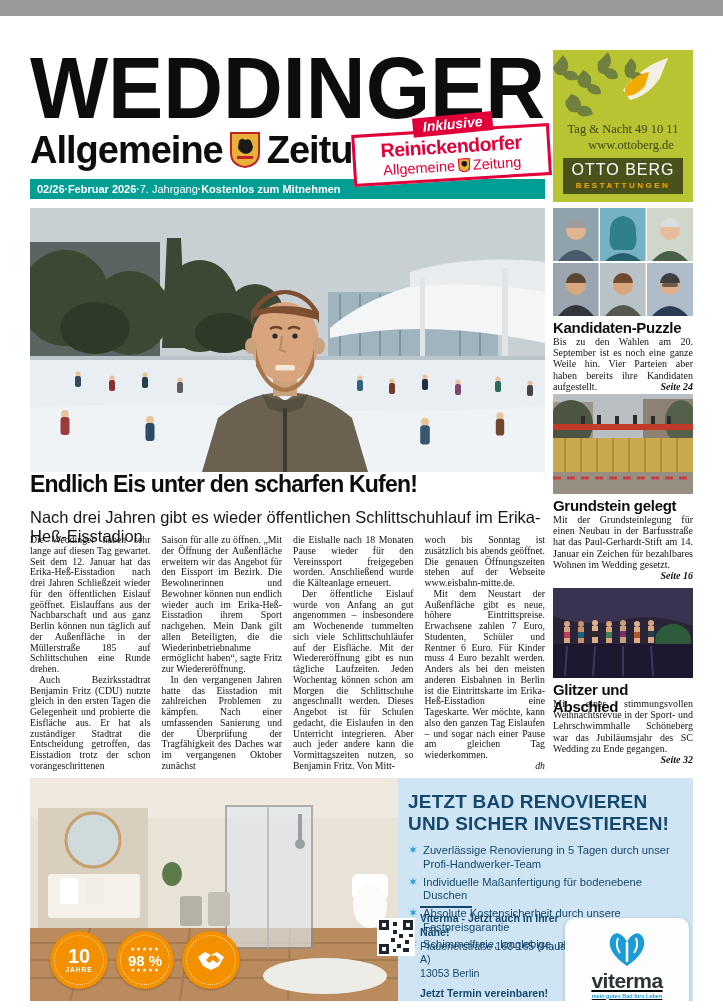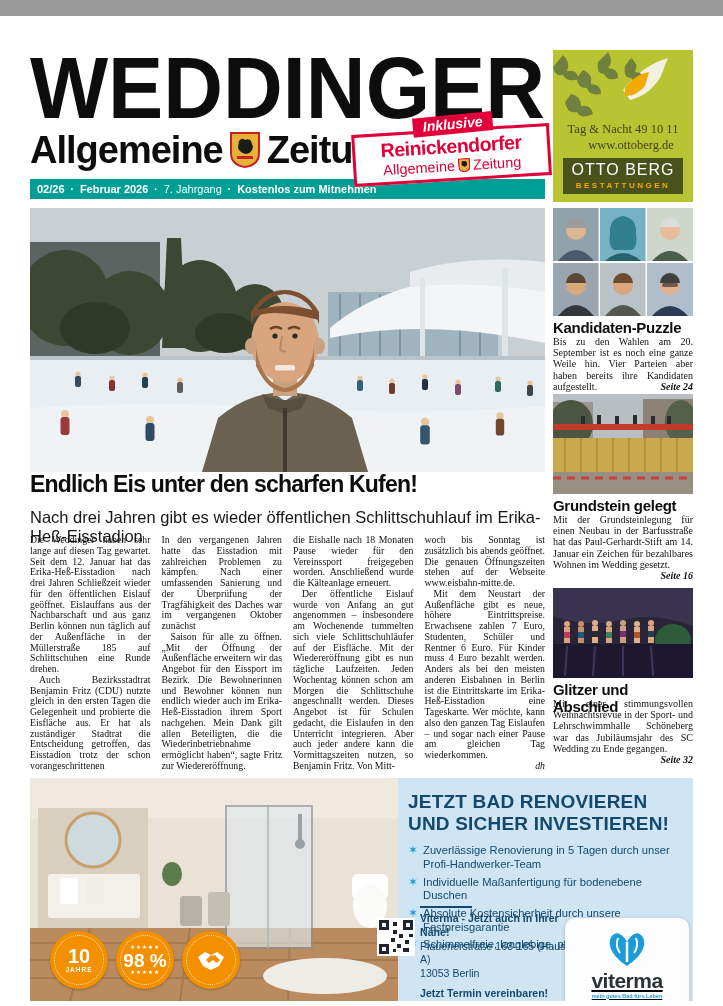--- a/index.html
+++ b/index.html
@@ -7,21 +7,21 @@
   .page { position:relative; width:723px; height:1006px; background:#ffffff; overflow:hidden; margin:16px auto; }
 
   
   .masthead-title { position:absolute; left:30px; top:26px; width:515px; height:84px; }
   .masthead-title text { font-family:"Liberation Sans", sans-serif; font-weight:bold; fill:#0d0d0d; }
   .masthead-sub { position:absolute; left:30px; top:112px; width:420px; height:44px;
                   display:flex; align-items:center; gap:7px; font-weight:bold; font-size:38px;
                   letter-spacing:-1px; color:#0d0d0d; }
   .crest { width:30px; height:36px; flex:0 0 auto; }
   .issue-bar { position:absolute; left:30px; top:163px; width:515px; height:20px; background:#009e94;
-               color:#fff; display:flex; align-items:center; gap:6px; padding:0 7px; font-size:11px; }
+               color:#fff; display:flex; align-items:center; padding:0 7px; font-size:11px; }
   .issue-bar .b { font-weight:bold; }
   .issue-bar .sep { font-weight:bold; font-size:10px; }
 
   
   .stamp { position:absolute; left:352px; top:94px; width:198px; transform:rotate(-3.5deg); z-index:5; }
   .stamp-ribbon { display:inline-block; margin-left:62px; background:#e1003a; color:#fff;
                   font-style:italic; font-weight:bold; font-size:14px; padding:1px 10px 2px;
                   transform:rotate(-2deg); position:relative; top:5px; z-index:2; }
   .stamp-box { background:#fff; border:3px solid #e1003a; padding:3px 7px 4px; text-align:center; }
   .stamp-line1 { color:#e1003a; font-weight:bold; font-size:19.5px; letter-spacing:-0.5px; }
@@ -392,22 +392,22 @@
 
   <h1 class="headline">Endlich Eis unter den scharfen Kufen!</h1>
   <div class="subhead">Nach drei Jahren gibt es wieder öffentlichen Schlittschuhlauf im Erika-Heß-Eisstadion</div>
 
   <div class="cols">
     <div class="col">
       <p>Die Weddinger haben sehr lange auf diesen Tag gewartet. Seit dem 12. Januar hat das Erika-Heß-Eisstadion nach drei Jahren Schließzeit wieder für den öffentlichen Eislauf geöffnet. Eislauffans aus der Nachbarschaft und aus ganz Berlin können nun täglich auf der Außenfläche in der Müllerstraße 185 auf Schlittschuhen eine Runde drehen.</p>
       <p>Auch Bezirksstadtrat Benjamin Fritz (CDU) nutzte gleich in den ersten Tagen die Gelegenheit und probierte die Eisfläche aus. Er hat als zuständiger Stadtrat die Entscheidung getroffen, das Eisstadion trotz der schon vorangeschrittenen</p>
     </div>
     <div class="col">
+      <p>Saison für alle zu öffnen. „Mit der Öffnung der Außenfläche erweitern wir das Angebot für den Eissport im Bezirk. Die Bewohnerinnen und Bewohner können nun endlich wieder auch im Erika-Heß-Eisstadion ihrem Sport nachgehen. Mein Dank gilt allen Beteiligten, die die Wiederinbetriebnahme ermöglicht haben“, sagte Fritz zur Wiedereröffnung.</p>
       <p>In den vergangenen Jahren hatte das Eisstadion mit zahlreichen Problemen zu kämpfen. Nach einer umfassenden Sanierung und der Überprüfung der Tragfähigkeit des Daches war im vergangenen Oktober zunächst</p>
-      <p>Saison für alle zu öffnen. „Mit der Öffnung der Außenfläche erweitern wir das Angebot für den Eissport im Bezirk. Die Bewohnerinnen und Bewohner können nun endlich wieder auch im Erika-Heß-Eisstadion ihrem Sport nachgehen. Mein Dank gilt allen Beteiligten, die die Wiederinbetriebnahme ermöglicht haben“, sagte Fritz zur Wiedereröffnung.</p>
     </div>
     <div class="col">
       <p>die Eishalle nach 18 Monaten Pause wieder für den Vereinssport freigegeben worden. Anschließend wurde die Kälteanlage erneuert.</p>
       <p>Der öffentliche Eislauf wurde von Anfang an gut angenommen – insbesondere am Wochenende tummelten sich viele Schlittschuhläufer auf der Eisfläche. Mit der Wiedereröffnung gibt es nun tägliche Laufzeiten. Jeden Wochentag können schon am Morgen die Schlittschuhe angeschnallt werden. Dieses Angebot ist für Schulen gedacht, die Eislaufen in den Unterricht integrieren. Aber auch jeder andere kann die Vormittagszeiten nutzen, so Benjamin Fritz. Von Mitt-</p>
     </div>
     <div class="col">
       <p>woch bis Sonntag ist zusätzlich bis abends geöffnet. Die genauen Öffnungszeiten stehen auf der Webseite www.eisbahn-mitte.de.</p>
       <p>Mit dem Neustart der Außenfläche gibt es neue, höhere Eintrittspreise. Erwachsene zahlen 7 Euro, Studenten, Schüler und Rentner 6 Euro. Für Kinder muss 4 Euro bezahlt werden. Anders als bei den meisten anderen Eisbahnen in Berlin ist die Eintrittskarte im Erika-Heß-Eisstadion eine Tageskarte. Wer möchte, kann also den ganzen Tag Eislaufen – und sogar nach einer Pause am gleichen Tag wiederkommen.</p>
       <div class="byline">dh</div>
     </div>
@@ -444,21 +444,21 @@
     </svg>
 
     <div class="badge" style="left:20px; top:153px;">
       <span class="ring"></span>
       <span class="big">10</span>
       <span class="small">JAHRE</span>
     </div>
     <div class="badge" style="left:86px; top:153px;">
       <span class="ring"></span>
       <span class="stars">★★★★★</span>
-      <span class="big" style="font-size:19px">98 %</span>
+      <span class="big" style="font-size:15px">98 %</span>
       <span class="stars">★★★★★</span>
     </div>
     <div class="badge" style="left:152px; top:153px;">
       <span class="ring"></span>
       <svg width="30" height="22" viewBox="0 0 30 22">
         <path d="M2,8 l7,-5 6,3 6,-3 7,5 -5,9 -8,4 -8,-4 Z" fill="#ffffff"></path>
         <path d="M15,6 l-5,5 3,3 4,-3 4,3 3,-3 -5,-5 -2,1 Z" fill="#f29000"></path>
       </svg>
     </div>
 

